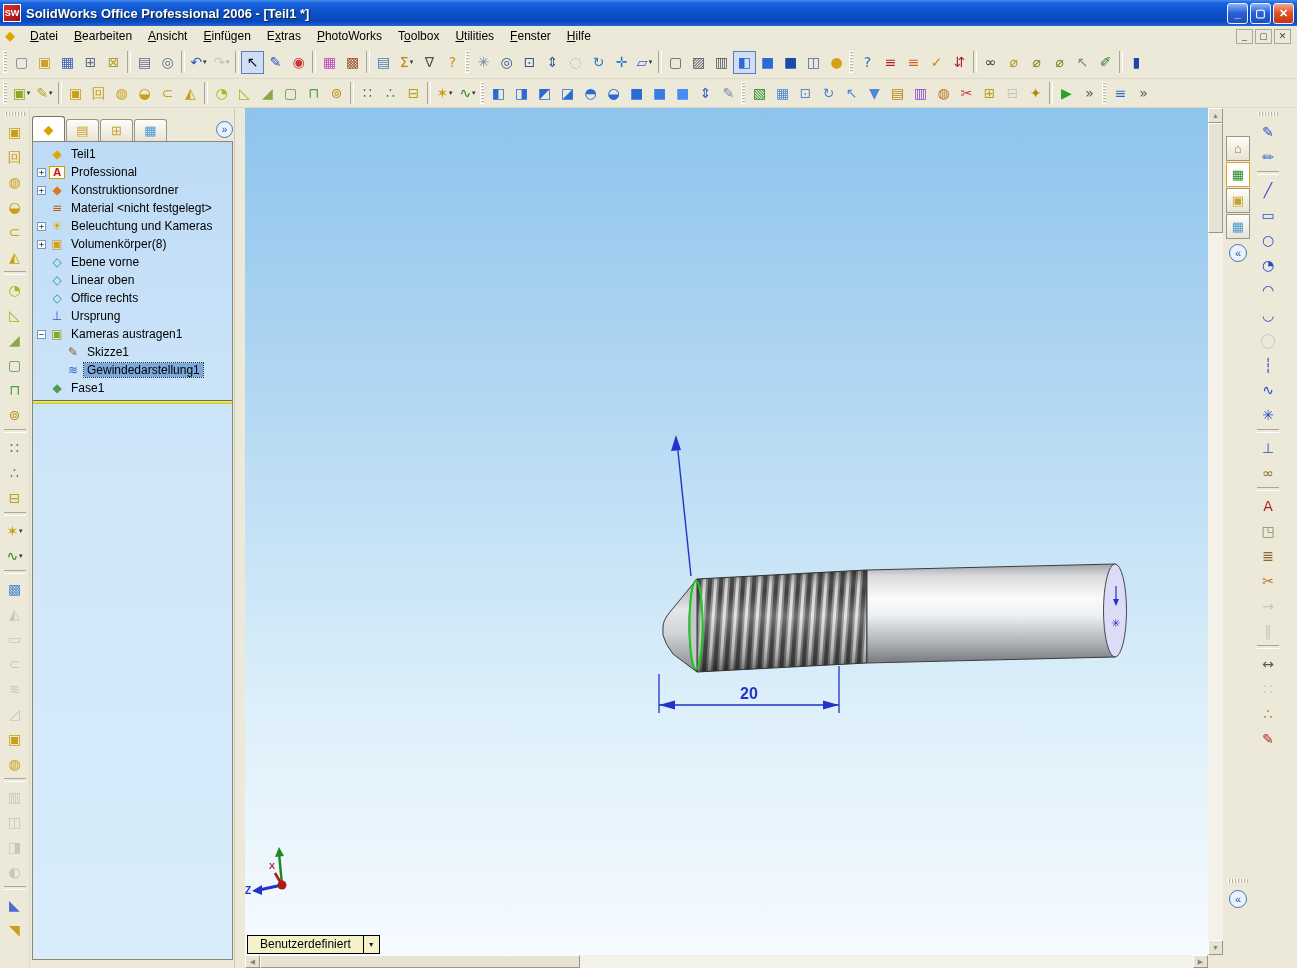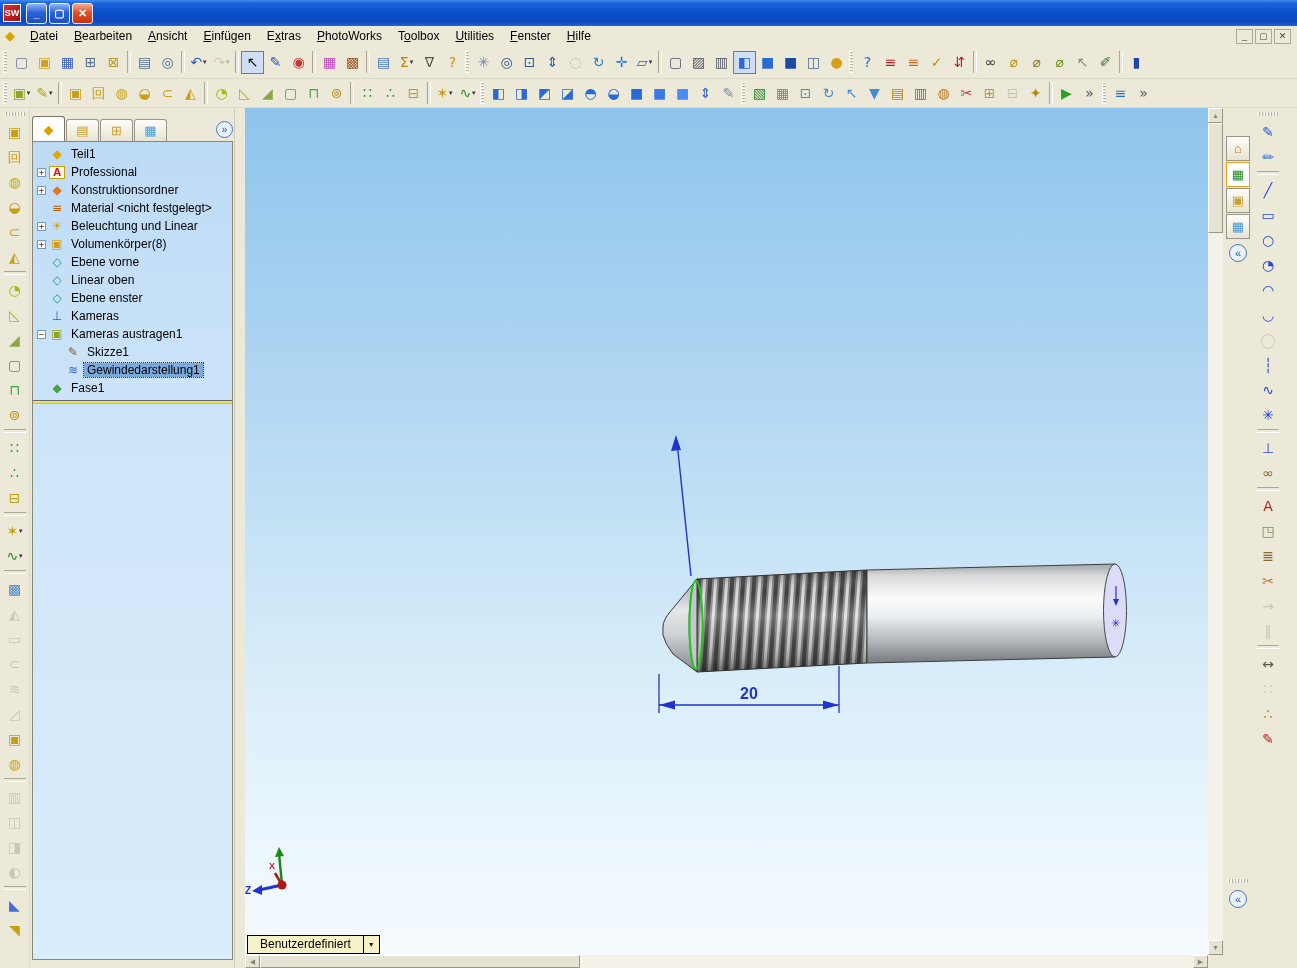--- a/index.html
+++ b/index.html
@@ -105,20 +105,21 @@
   .task-bottom{margin-top:auto;margin-bottom:60px;display:flex;flex-direction:column;align-items:center;}
   .right-fill{position:absolute;left:1283px;top:0;bottom:0;width:14px;background:#ece9d8;}
 </style>
 </head>
 <body>
 
 <div class="window">
 
   <div class="titlebar">
     <div class="app-ico">SW</div>
+    <span class="title-text">SolidWorks Office Professional 2006 - [Teil1 *]</span>
     <div class="winbtns">
       <div class="winbtn">_</div>
       <div class="winbtn">▢</div>
       <div class="winbtn close">✕</div>
     </div>
   </div>
 
   <div class="menubar">
     <div class="doc-ico">◆</div>
     <div id="menus" style="display:flex;">
@@ -593,46 +594,46 @@
               <span class="tlabel">Konstruktionsordner</span>
             </div>
             <div class="trow" style="padding-left: 4px;">
               <span class="texp-spacer"></span>
               <span class="ticon" style="color: rgb(176, 90, 16);">≡</span>
               <span class="tlabel">Material &lt;nicht festgelegt&gt;</span>
             </div>
             <div class="trow" style="padding-left: 4px;">
               <span class="texp">+</span>
               <span class="ticon" style="color: rgb(232, 160, 0);">☀</span>
-              <span class="tlabel">Beleuchtung und Linear</span>
+              <span class="tlabel">Beleuchtung und Kameras</span>
             </div>
             <div class="trow" style="padding-left: 4px;">
               <span class="texp">+</span>
               <span class="ticon" style="color: rgb(212, 160, 23);">▣</span>
               <span class="tlabel">Volumenkörper(8)</span>
             </div>
             <div class="trow" style="padding-left: 4px;">
               <span class="texp-spacer"></span>
               <span class="ticon" style="color: rgb(42, 154, 154);">◇</span>
               <span class="tlabel">Ebene vorne</span>
             </div>
             <div class="trow" style="padding-left: 4px;">
               <span class="texp-spacer"></span>
               <span class="ticon" style="color: rgb(42, 154, 154);">◇</span>
               <span class="tlabel">Linear oben</span>
             </div>
             <div class="trow" style="padding-left: 4px;">
               <span class="texp-spacer"></span>
               <span class="ticon" style="color: rgb(42, 154, 154);">◇</span>
-              <span class="tlabel">Ebene enster</span>
+              <span class="tlabel">Office rechts</span>
             </div>
             <div class="trow" style="padding-left: 4px;">
               <span class="texp-spacer"></span>
               <span class="ticon" style="color: rgb(51, 85, 204);">⊥</span>
-              <span class="tlabel">Kameras</span>
+              <span class="tlabel">Ursprung</span>
             </div>
             <div class="trow" style="padding-left: 4px;">
               <span class="texp">−</span>
               <span class="ticon" style="color: rgb(138, 168, 32);">▣</span>
               <span class="tlabel">Kameras austragen1</span>
             </div>
             <div class="trow" style="padding-left: 20px;">
               <span class="texp-spacer"></span>
               <span class="ticon" style="color: rgb(122, 90, 42);">✎</span>
               <span class="tlabel">Skizze1</span>

